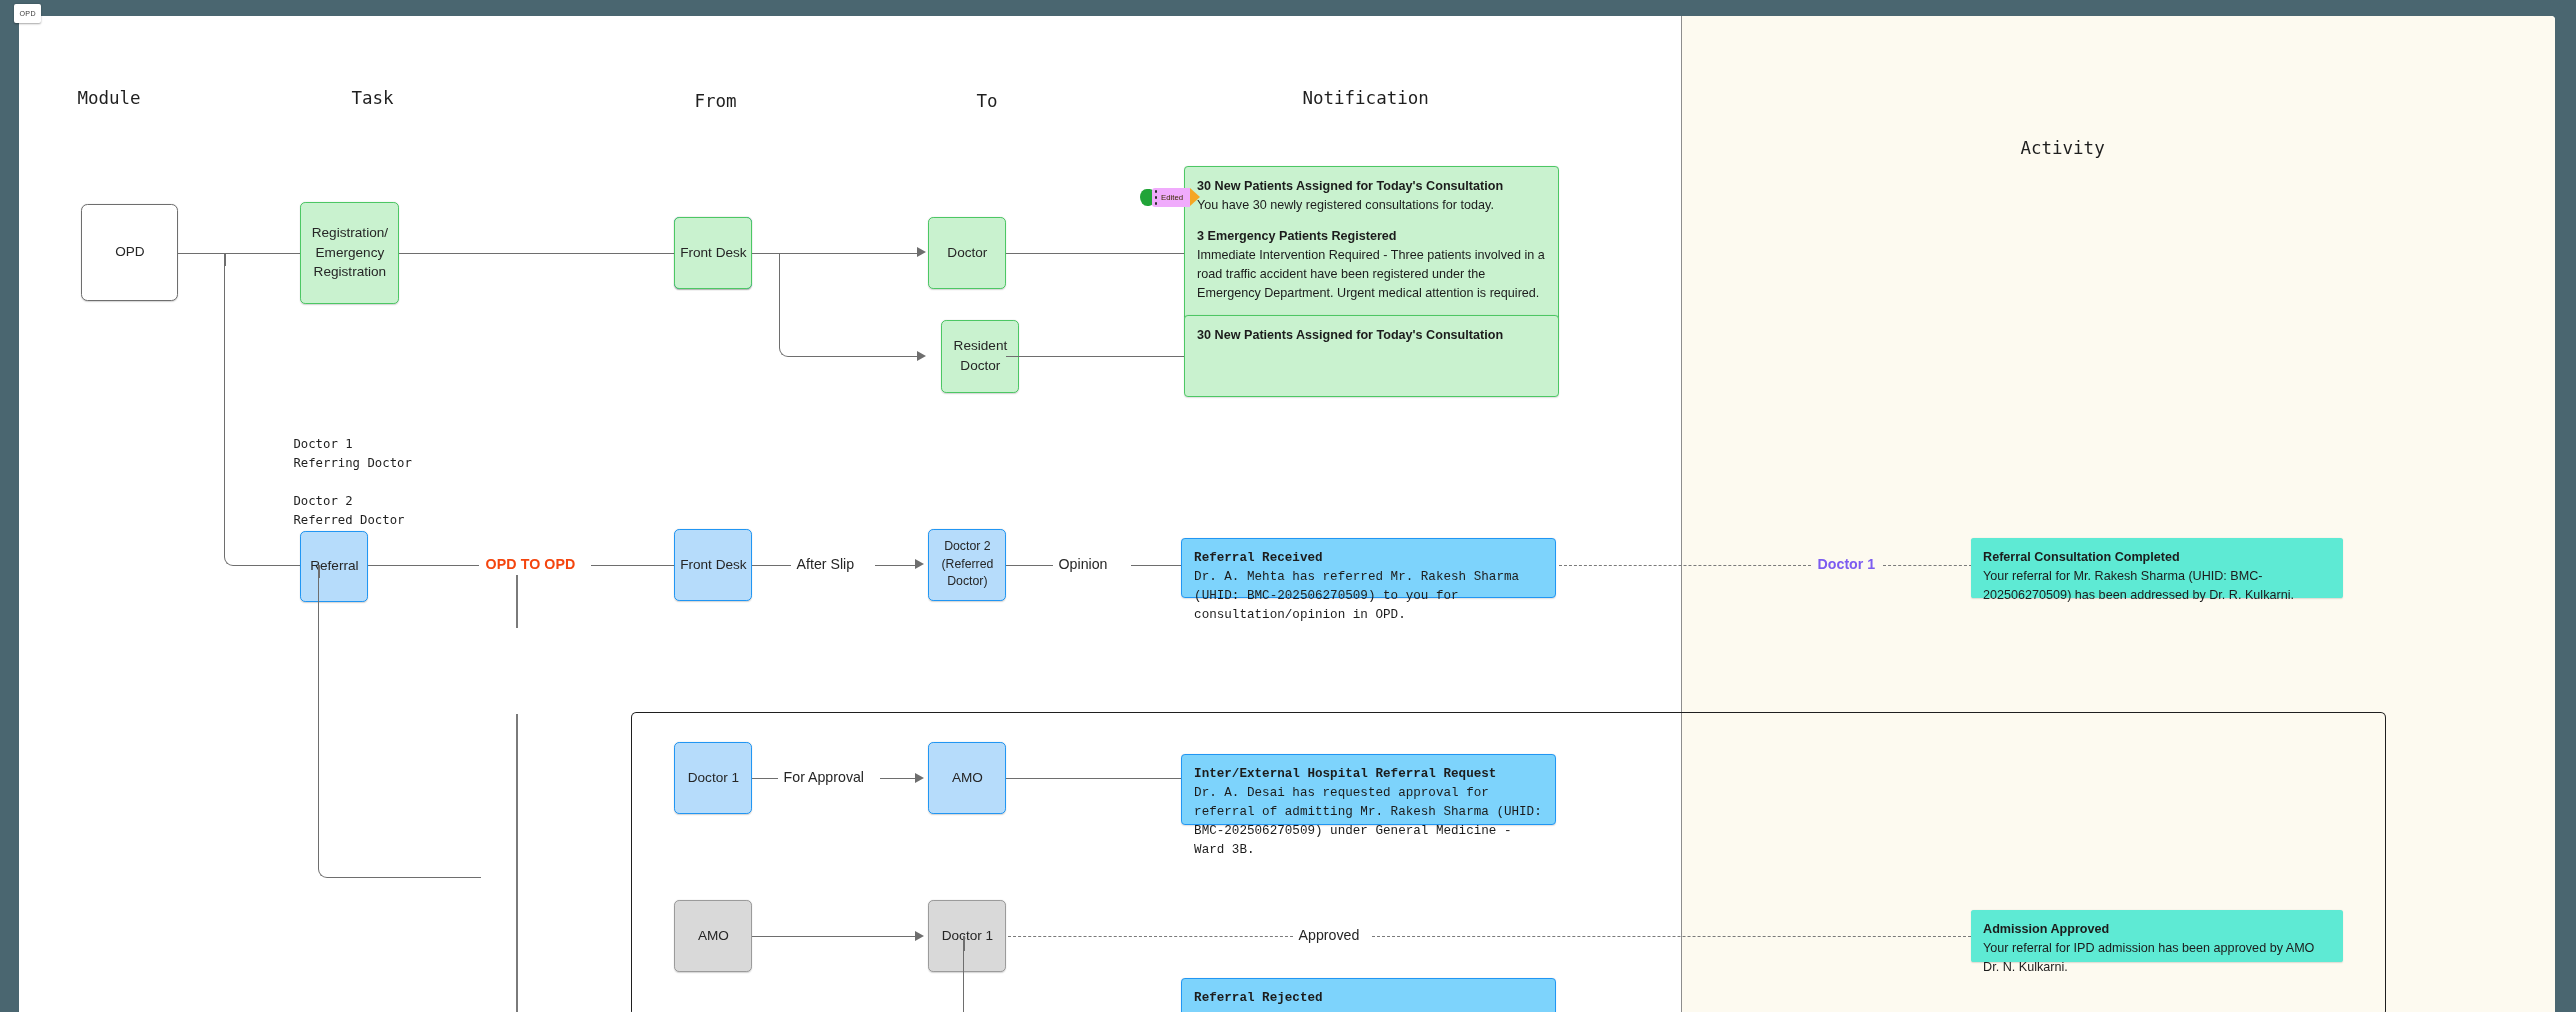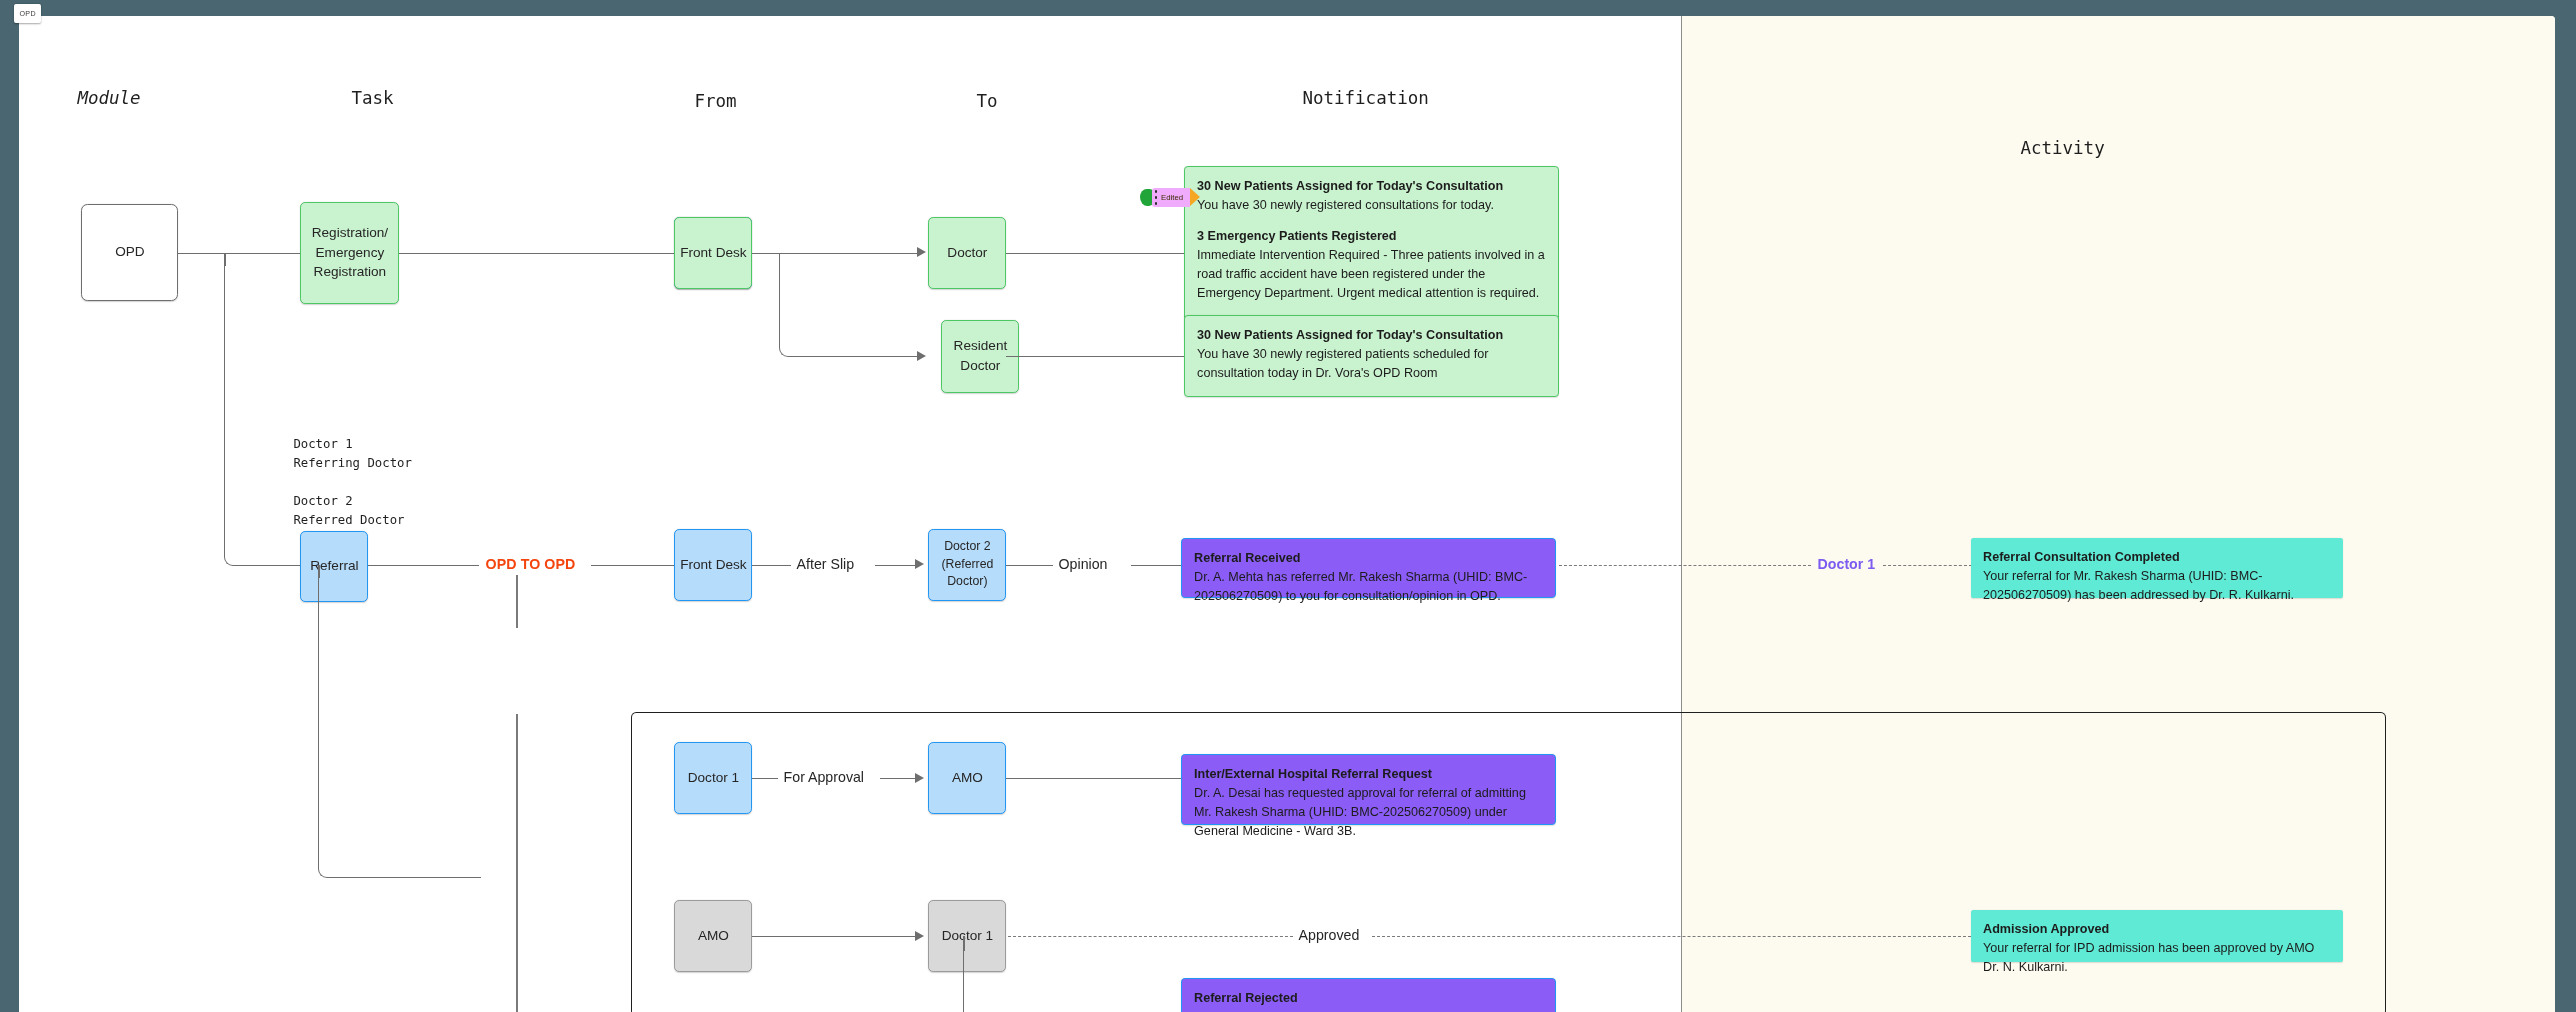--- a/index.html
+++ b/index.html
@@ -84,21 +84,21 @@
   .card {
     position: absolute;
     border-radius: 3.9px;
     padding: 10.4px 11.7px;
     font-size: 12.6px;
     line-height: 1.52;
     color: #1c1c1c;
     box-shadow: 0 0.6px 1.3px rgba(0,0,0,.13);
   }
   .card.green { background:#c9f2cf; border:1.6px solid #4cc764; }
-  .card.blue  { background:#8b5cf6; border:1.6px solid #2196f3; }
+  .card.blue  { background:#7dd3fc; border:1.6px solid #2196f3;font-family:Liberation Mono, monospace; }
   .card.cream { background:#5eead4; border:none; border-radius:2.6px; }
   .card .ttl { font-weight: bold; display: block; }
   .card .body { display: block; }
   .card .gap { display:block; height: 11.7px; }
 
   
   .line-h {
     position: absolute;
     height: 1.9px;
     background: #6e6e6e;
@@ -225,21 +225,21 @@
 <div id="root">
 
   <div class="mini-tab">
     <span>OPD</span>
   </div>
 
   <div class="board">
 
     <div class="activity-panel"></div>
 
-    <div class="col-head" style="left:58px;  top:72px;font-style:italic;">Module</div>
+    <div class="col-head" style="left:58px;  top:72px;">Module</div>
     <div class="col-head" style="left:332px; top:72px;">Task</div>
     <div class="col-head" style="left:675px;top:75px;">From</div>
     <div class="col-head" style="left:957px;top:75px;">To</div>
     <div class="col-head" style="left:1283px;top:72px;">Notification</div>
     <div class="col-head" style="left:2001px;top:122px;">Activity</div>
 
     <div class="node white" style="left:62px; top:188px; width:97px; height:97px; border-radius:6.5px;">
       <span>OPD</span>
     </div>
 
@@ -295,21 +295,20 @@
 
     <div class="node green" style="left:922px; top:304px; width:78px; height:73px; white-space:pre-line;">
       <span>Resident
 Doctor</span>
     </div>
 
     <div class="line-h" style="left:987px; top:340px; width:204px;"></div>
 
     <div class="card green" style="left:1165px; top:299px; width:375px; height:82px;">
       <span class="ttl">30 New Patients Assigned for Today's Consultation</span>
-      <span class="body">You have 30 newly registered patients scheduled for consultation today in Dr. Vora's OPD Room</span>
     </div>
 
     <div class="note" style="left:274px; top:419px;">Doctor 1
 Referring Doctor</div>
     <div class="note" style="left:274px; top:476px;">Doctor 2
 Referred Doctor</div>
 
     <div class="line-v" style="left:205px; top:237px; width:1.9px; height:13px;"></div>
     <div class="elbow tl" style="left:205px; top:246px; width:78px; height:304px; border-bottom:1.9px solid #6e6e6e;"></div>
 

